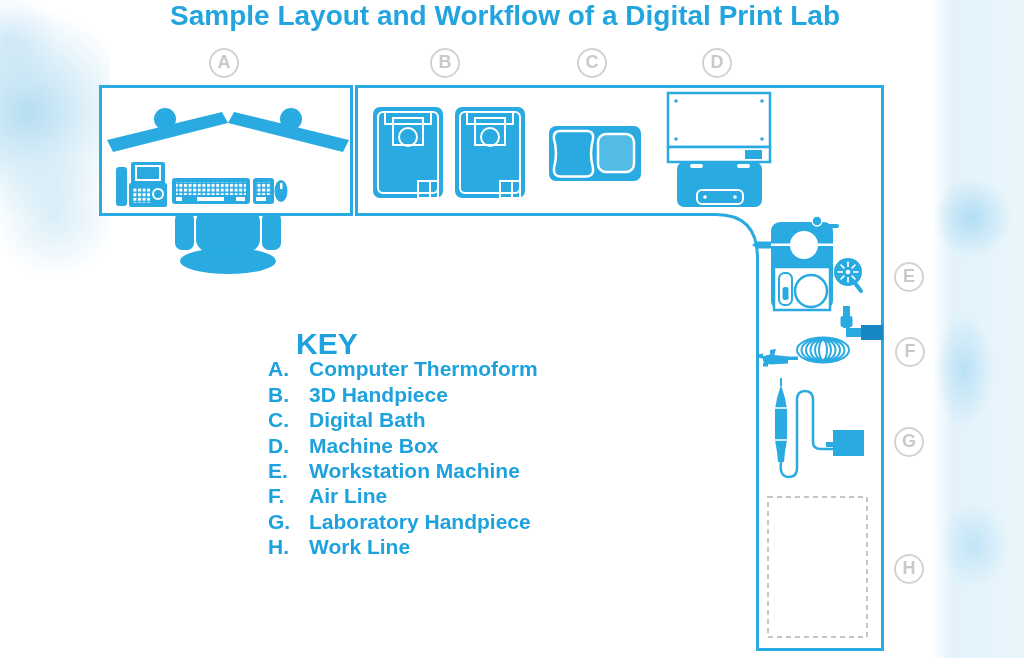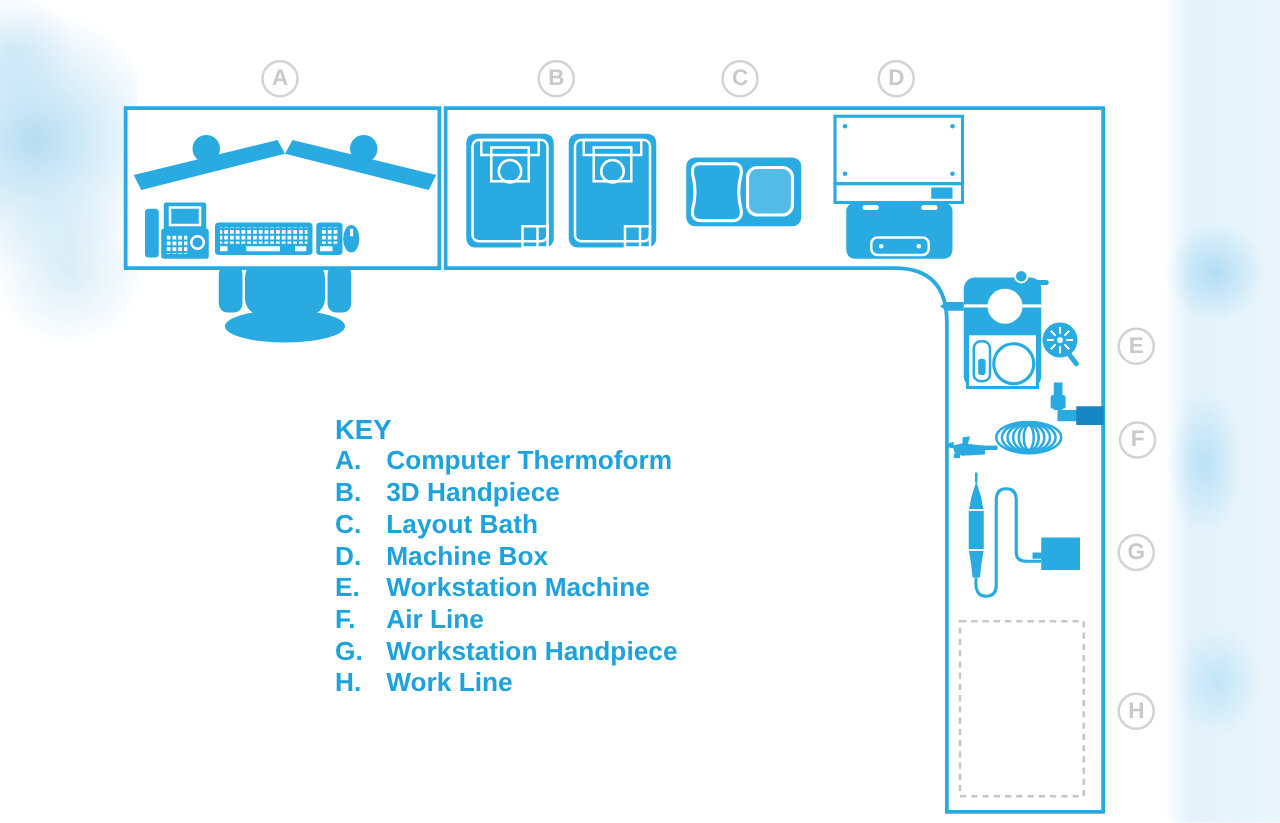--- a/index.html
+++ b/index.html
@@ -18,32 +18,33 @@
       radial-gradient(ellipse 42px 80px at 32px 370px, rgba(145,208,240,0.50), rgba(145,208,240,0) 72%),
       radial-gradient(ellipse 48px 60px at 42px 545px, rgba(150,212,241,0.45), rgba(150,212,241,0) 72%),
       linear-gradient(to right, rgba(222,240,250,0) 0%, rgba(222,240,250,0.85) 22%, rgba(232,245,251,0.95) 100%);}
   .title{position:absolute;left:90px;top:0px;width:830px;margin:0;text-align:center;
          font-size:28px;font-weight:bold;color:#22a5de;letter-spacing:0px;}
   .badge{position:absolute;width:30px;height:30px;box-sizing:border-box;border:2.5px solid #d3d3d3;
          border-radius:50%;color:#c9c9c9;font-weight:bold;font-size:18px;line-height:25px;
          text-align:center;transform:translate(-50%,-50%);background:transparent;}
   .key{position:absolute;left:268px;top:331px;color:#1ea2de;font-weight:bold;
        font-size:21px;line-height:25.4px;white-space:nowrap;}
-  .key .kh{font-size:22px;}
+  .key .kh{font-size:30px;margin-left:28px;}
   .key .kl{display:inline-block;width:41px;}
   svg{position:absolute;left:0;top:0;}
 </style>
 </head>
 <body>
 
 <div class="stage">
 
   <div class="bg-left"></div>
   <div class="bg-right"></div>
 
+  <h1 class="title">Sample Layout and Workflow of a Digital Print Lab</h1>
 
   <svg width="1024" height="658" viewBox="0 0 1024 658">
     <defs>
       <pattern id="keys" width="4.6" height="4.6" patternUnits="userSpaceOnUse">
         <rect width="3" height="3" fill="#ffffff"></rect>
       </pattern>
     </defs>
 
     <g fill="#29abe2">
       <rect x="175" y="212" width="19" height="38" rx="7"></rect>
@@ -190,21 +191,21 @@
   <div class="badge" style="left:717px;top:63px">D</div>
   <div class="badge" style="left:909px;top:277px">E</div>
   <div class="badge" style="left:910px;top:352px">F</div>
   <div class="badge" style="left:909px;top:442px">G</div>
   <div class="badge" style="left:909px;top:569px">H</div>
 
   <div class="key">
     <div class="kh">KEY</div>
     <div><span class="kl">A.</span><span>Computer Thermoform</span></div>
     <div><span class="kl">B.</span><span>3D Handpiece</span></div>
-    <div><span class="kl">C.</span><span>Layout Bath</span></div>
+    <div><span class="kl">C.</span><span>Digital Bath</span></div>
     <div><span class="kl">D.</span><span>Machine Box</span></div>
     <div><span class="kl">E.</span><span>Workstation Machine</span></div>
     <div><span class="kl">F.</span><span>Air Line</span></div>
-    <div><span class="kl">G.</span><span>Workstation Handpiece</span></div>
+    <div><span class="kl">G.</span><span>Laboratory Handpiece</span></div>
     <div><span class="kl">H.</span><span>Work Line</span></div>
   </div>
 
 </div>
 
 </body></html>

